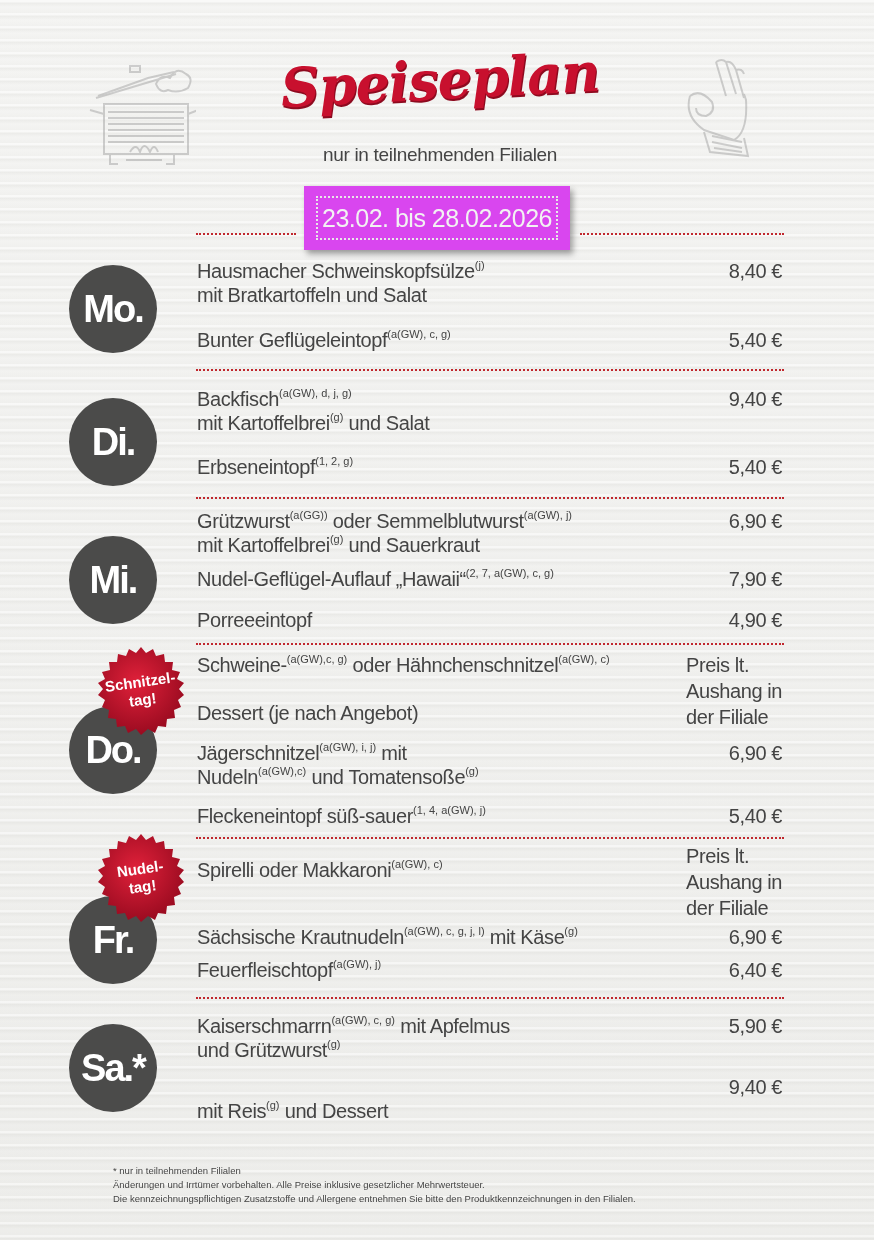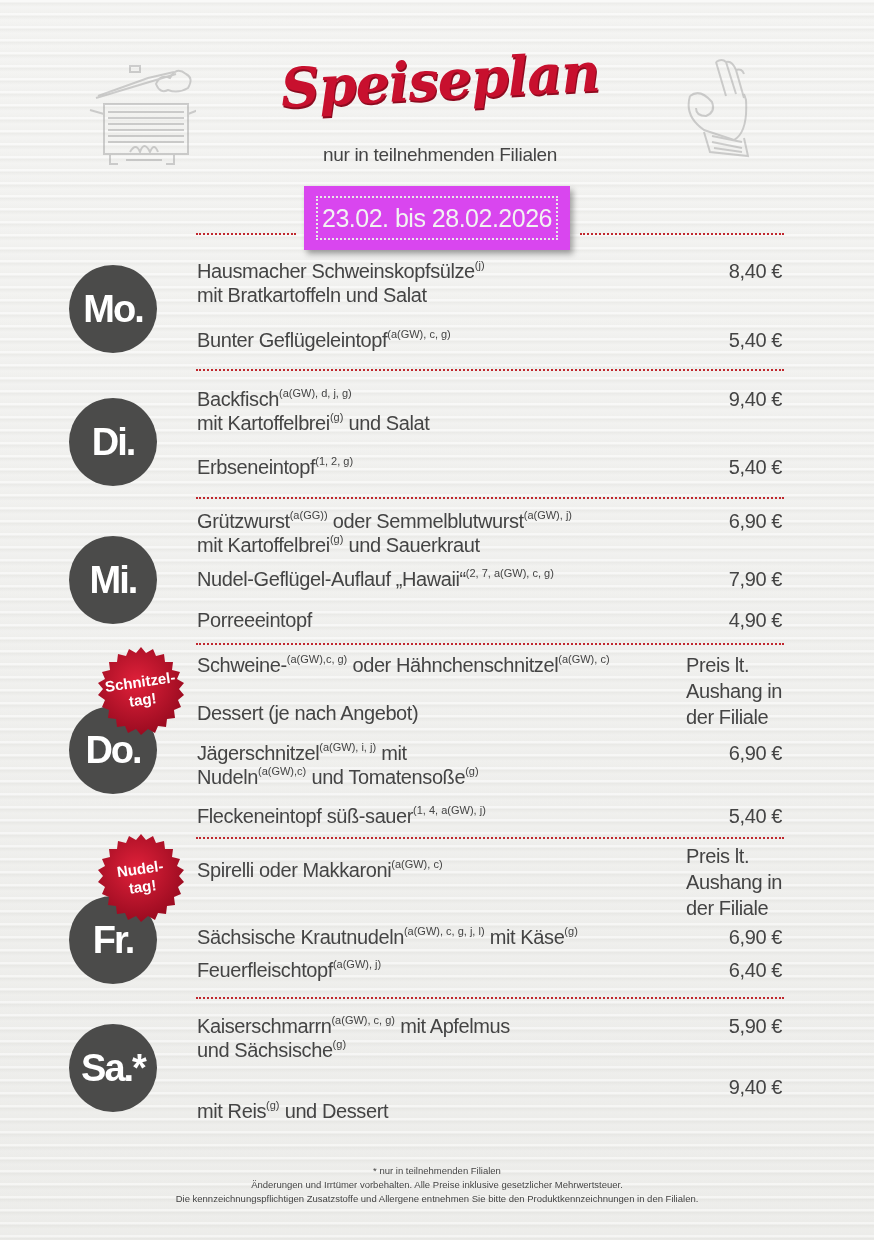--- a/index.html
+++ b/index.html
@@ -53,21 +53,21 @@
     position: absolute; left: 197px; width: 480px;
     font-size: 20px; line-height: 24px; color: #444; letter-spacing: -0.4px;
   }
   .item sup { font-size: 11px; vertical-align: 9px; line-height: 0; letter-spacing: 0; }
   .price {
     position: absolute; right: 92px; width: 120px; text-align: right;
     font-size: 20px; line-height: 24px; color: #444; letter-spacing: -0.4px;
   }
   .price.text { right: 68px; text-align: left; width: 120px; line-height: 26px; }
   .footer {
-    position: absolute; left: 100px; width: 674px; top: 1164px; text-align: center;
+    position: absolute; left: 113px; width: 674px; top: 1164px; text-align: left;
     font-size: 9.5px; line-height: 14px; color: #444;
   }
 </style>
 </head>
 <body>
 
 <svg class="pot" style="left:86px;top:52px" width="110" height="116" viewBox="0 0 110 116">
   <g fill="none" stroke="#9a9a9a" stroke-width="2">
     <path d="M12 44 L62 26 L88 20"></path>
       <path d="M10 46 L90 22"></path>
@@ -198,21 +198,21 @@
 <div class="price" style="top:925px">6,90 €</div>
 <div class="item" style="top:958px">
   <span>Feuerfleischtopf</span><sup>(a(GW), j)</sup>
 </div>
 <div class="price" style="top:958px">6,40 €</div>
 <div class="dotline" style="left:196px;top:997px;width:588px"></div>
 
 <div class="day" style="top:1024px">Sa.*</div>
 <div class="item" style="top:1014px">
   <span>Kaiserschmarrn</span><sup>(a(GW), c, g)</sup> <span>mit Apfelmus</span><br>
-  <span>und Sächsische</span><sup>(g)</sup>
+  <span>und Grützwurst</span><sup>(g)</sup>
 </div>
 <div class="price" style="top:1014px">5,90 €</div>
 <div class="item" style="top:1075px">
   <br>
   <span>mit Reis</span><sup>(g)</sup> <span>und Dessert</span>
 </div>
 <div class="price" style="top:1075px">9,40 €</div>
 
 <div class="footer">
   <div>* nur in teilnehmenden Filialen</div>

